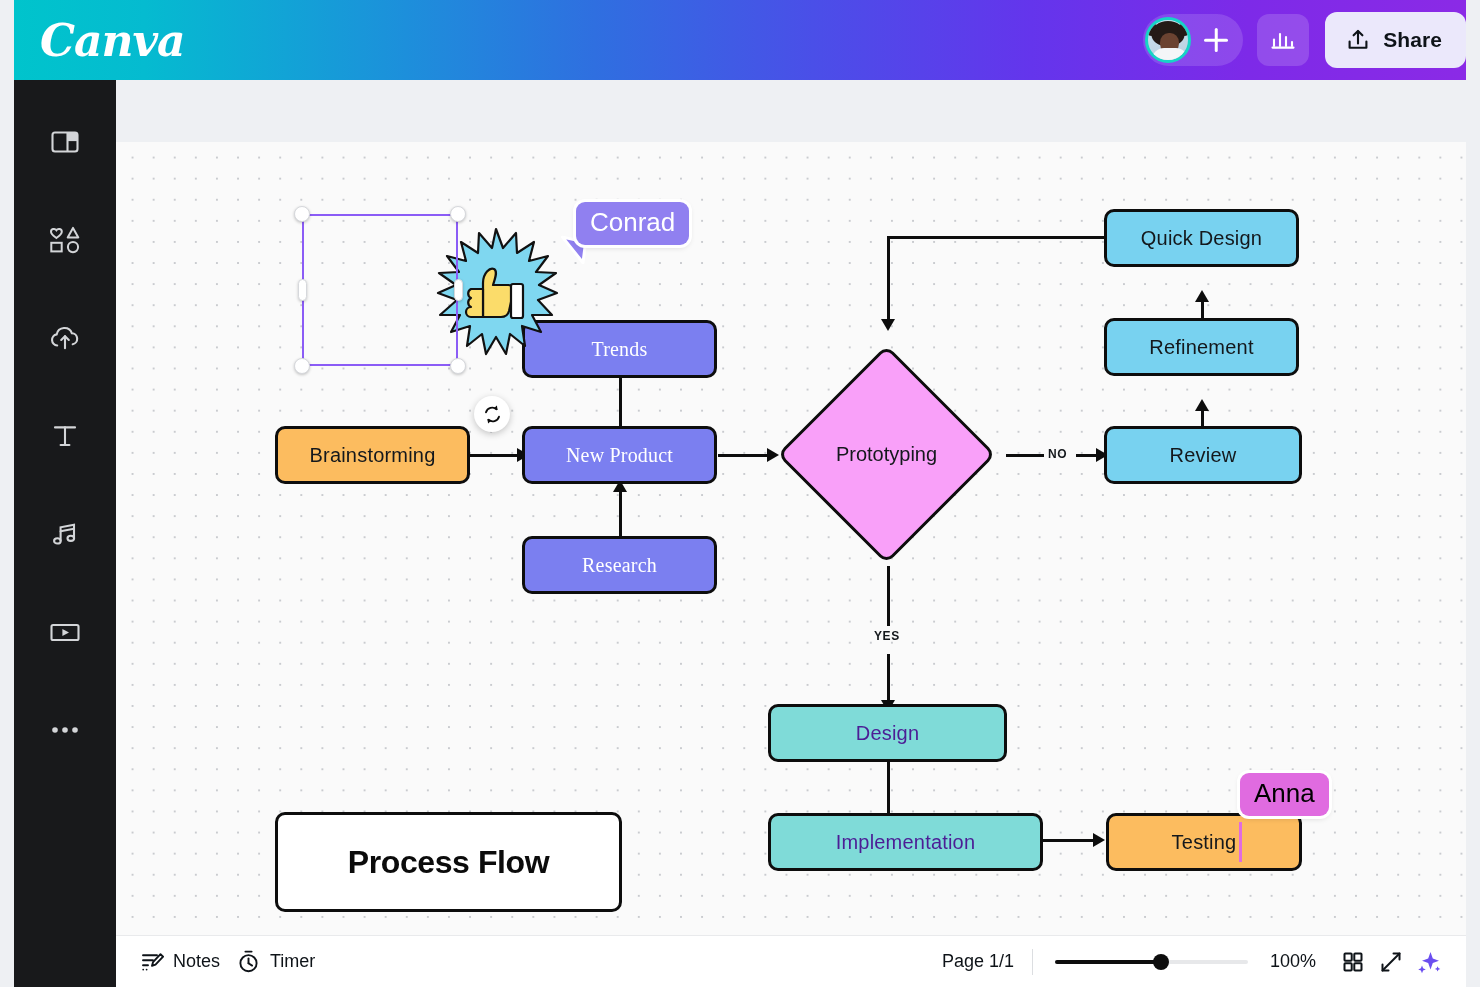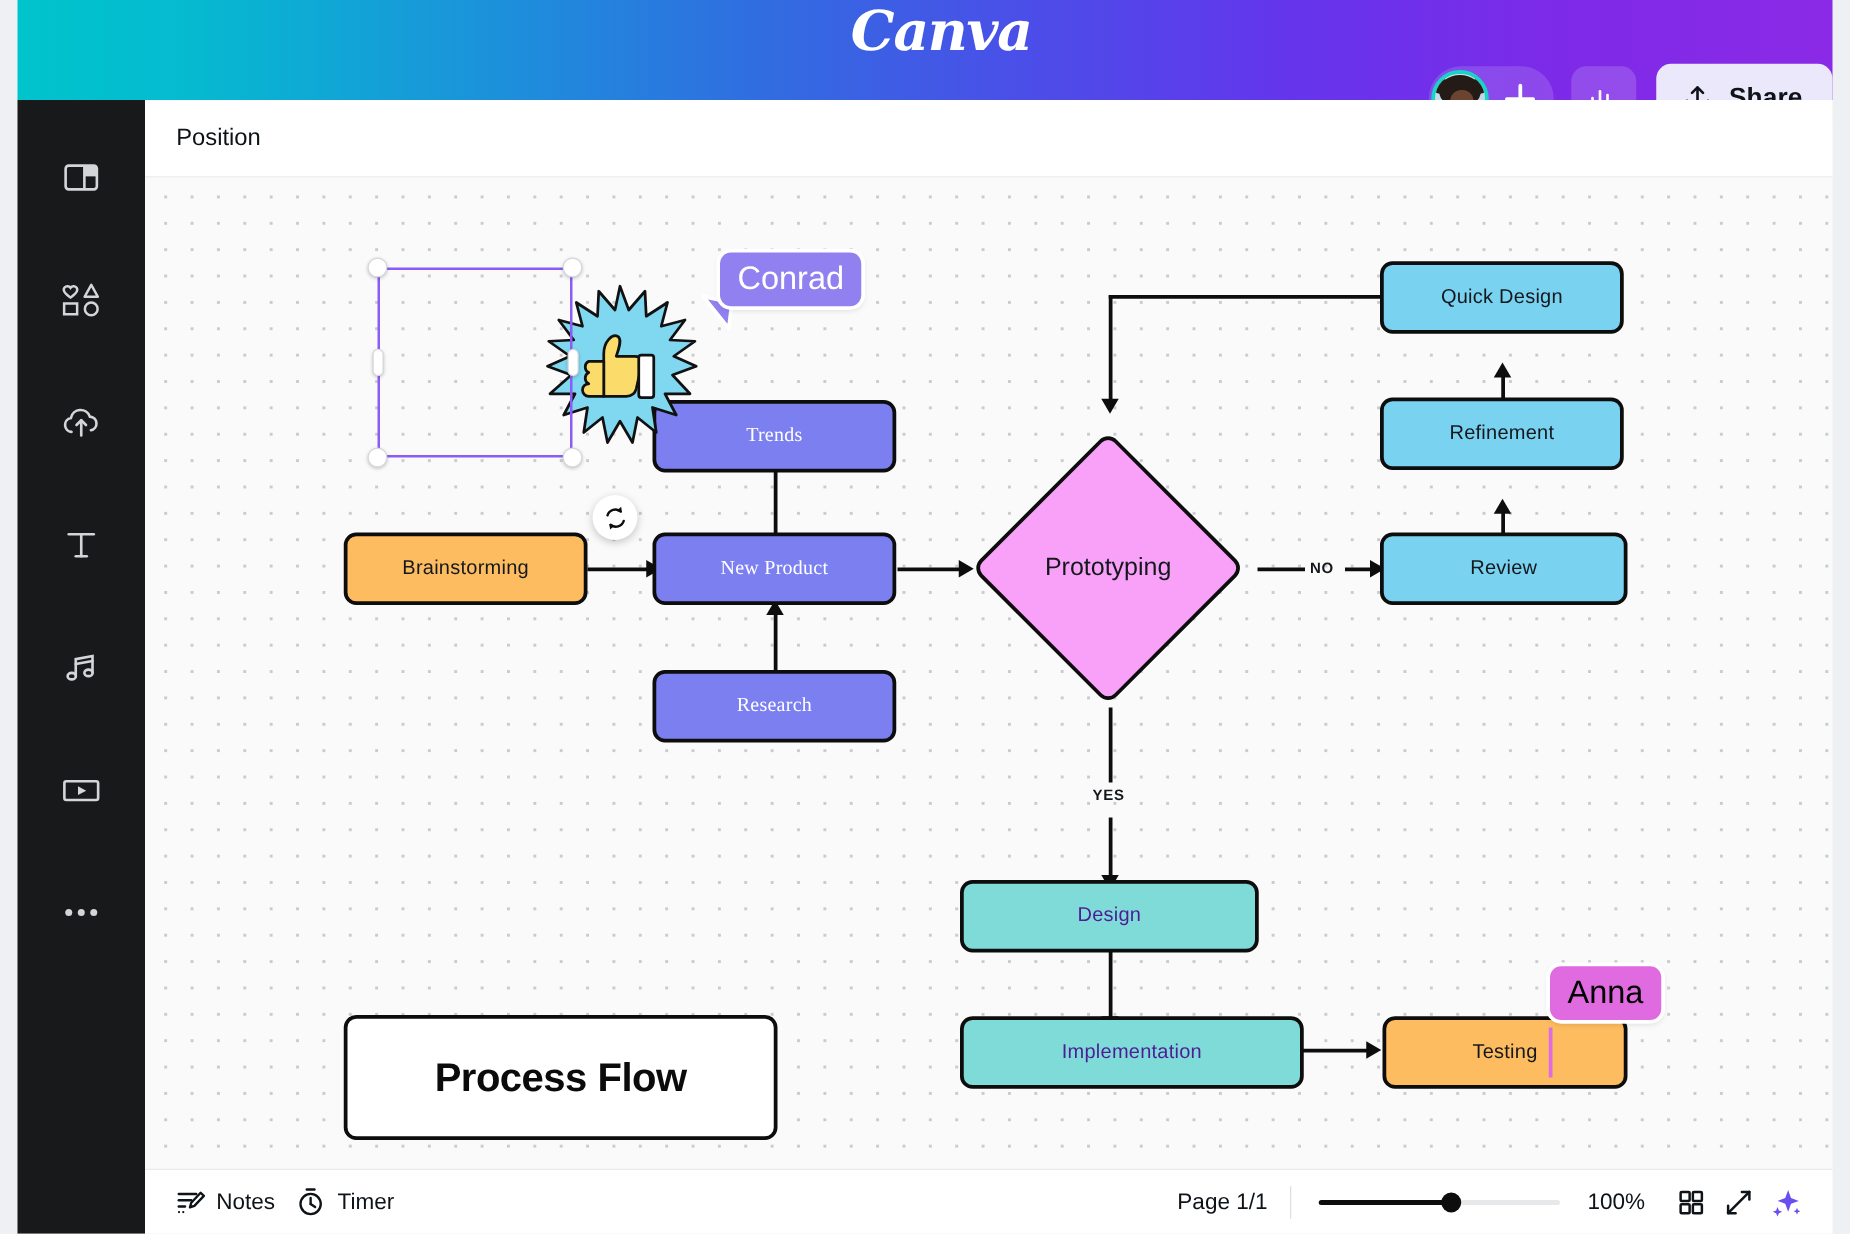--- a/index.html
+++ b/index.html
@@ -10,21 +10,21 @@
   }
   #app { position: relative; width: 1480px; height: 987px; background: #eef0f3; }
 
   
   .header {
     position: absolute; left: 14px; top: 0; width: 1452px; height: 80px;
     background: linear-gradient(90deg,
         #00c4cc 0%, #05bbd0 9%, #1d8fdb 27%,
         #2f6fe0 40%, #4a4fe8 55%, #6435ec 70%,
         #7d2ae8 85%, #8b2ae6 100%);
-    display: flex; align-items: center; flex-direction: column;
+    display: flex; align-items: center;
   }
   .canva-logo {
     margin-left: 26px; color: #fff; font-family: "DejaVu Serif", serif;
     font-size: 44px; font-style: italic; font-weight: 700; letter-spacing: -1px;
     user-select: none;
   }
   .header-right {
     margin-left: auto; display: flex; align-items: center;
     gap: 0; height: 100%;
   }
@@ -118,21 +118,21 @@
     background-size: 21.1px 21.1px;
     background-position: 6px 5px;
     overflow: hidden;
   }
   .cv { position: absolute; }
 
   
   .node {
     position: absolute; border: 3px solid #0d0d0d; border-radius: 10px;
     display: flex; align-items: center; justify-content: center;
-    font-size: 16px; letter-spacing: 0.2px;
+    font-size: 20px; letter-spacing: 0.2px;
   }
   .node.indigo  { background: #7b7ff0; color: #ffffff; font-family: Liberation Serif, serif; }
   .node.orange  { background: #fcbc5f; color: #14181c; }
   .node.sky     { background: #78d2f0; color: #14181c; }
   .node.teal    { background: #7fdbd8; color: #4c1d95; }
   .node.white   { background: #ffffff; color: #0b0b0b; margin-top: 48px; }
 
   .title-node {
     font-size: 32px; font-weight: 800; letter-spacing: -0.4px;
   }
@@ -320,23 +320,20 @@
 
     <div class="rail-item">
       <svg width="34" height="14" viewBox="0 0 34 14">
         <circle cx="7" cy="7" r="2.8" fill="#d3d5d8"></circle>
         <circle cx="17" cy="7" r="2.8" fill="#d3d5d8"></circle>
         <circle cx="27" cy="7" r="2.8" fill="#d3d5d8"></circle>
       </svg>
     </div>
   </div>
 
-  <div class="toolbar">
-    <div class="position-btn">Position</div>
-  </div>
 
   <div class="canvas">
 
     <div class="line v cv" style="left:503px; top:235px; height:58px;"></div>
     <div class="arrow down cv" style="left:496.5px; top:288px;"></div>
 
     <div class="line h cv" style="left:354px; top:312px; width:54px;"></div>
     <div class="arrow right cv" style="left:401px; top:305.5px;"></div>
 
     <div class="line v cv" style="left:503px; top:345px; height:58px;"></div>

